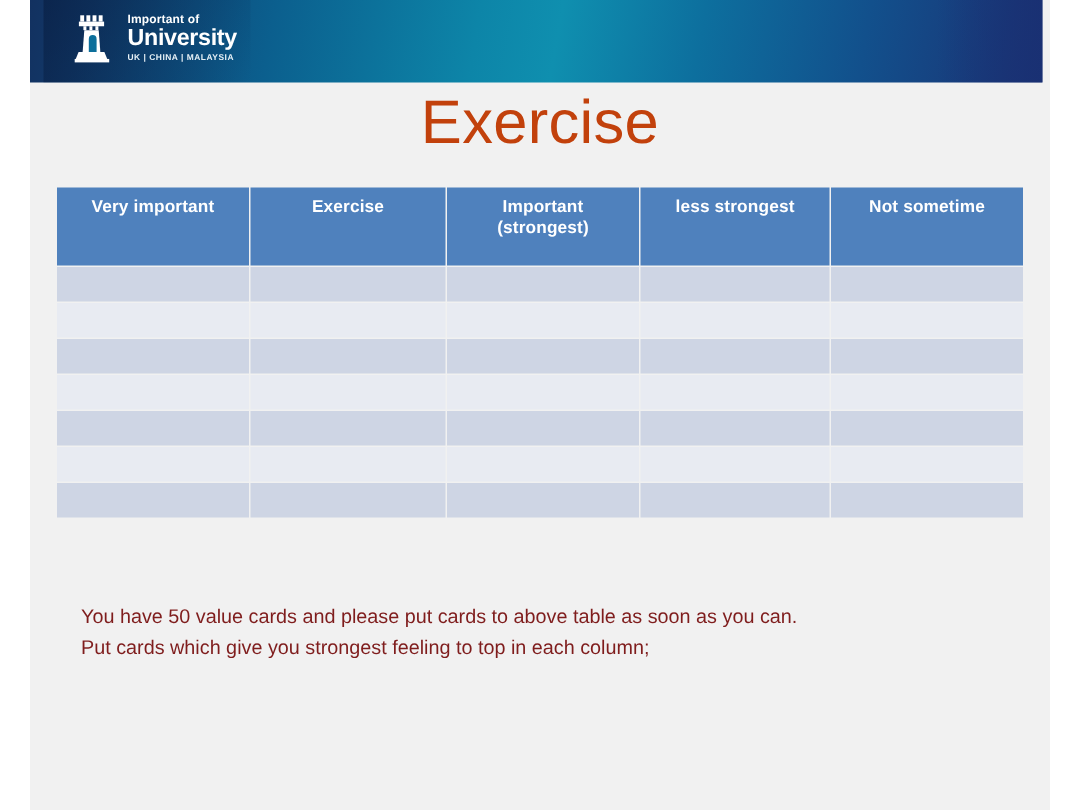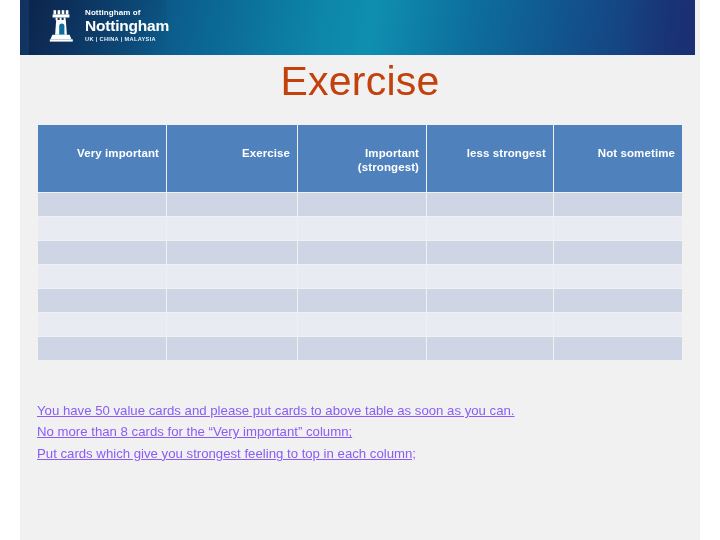--- a/index.html
+++ b/index.html
@@ -117,23 +117,23 @@
     width: 646px;
     border-collapse: separate;
     border-spacing: 1.5px;
     table-layout: fixed;
   }
   .value-table th {
     background: #4f81bd;
     color: #ffffff;
     font-size: 11.5px;
     font-weight: bold;
-    text-align: right;
+    text-align: center;
     vertical-align: top;
-    padding: 21px 7px 6px 7px;
+    padding: 6px 7px 6px 7px;
     height: 40px;
     line-height: 1.25;
     letter-spacing: 0.1px;
   }
   .value-table td {
     height: 23px;
     padding: 0;
     border: none;
   }
   .value-table tbody tr.band-dark td { background: #ced5e4; }
@@ -141,27 +141,26 @@
 
   .col-1 { width: 128px; }
   .col-2 { width: 130px; }
   .col-3 { width: 128px; }
   .col-4 { width: 126px; }
   .col-5 { width: 128px; }
 
   
   .instructions {
     position: absolute;
-    left: 17px;
+    left: 34px;
     top: 400px;
     width: 630px;
     font-size: 13.2px;
-    color: #8b5cf6;
+    color: #7f1d1d;
     line-height: 1.62;
-    text-decoration: underline;
   }
   .instructions .line { display: block; white-space: nowrap; }
 </style>
 </head>
 <body>
 
 <div class="slide">
 
   <div class="banner">
     <div class="logo-block">
@@ -177,22 +176,22 @@
           <rect x="11.6" y="11.5" width="2.0" height="2.6"></rect>
           <rect x="15.6" y="11.5" width="2.0" height="2.6"></rect>
           <path d="M8.2 14.1 h9.6 l1.1 14.6 h-11.8 z"></path>
           <path d="M11.2 20.0 a2.6 2.6 0 0 1 5.2 0 v8.7 h-5.2 z" fill="#0c6f9b"></path>
           <path d="M4.4 28.7 h17.2 l1.9 4.6 h-21.0 z"></path>
           <rect x="1.8" y="33.3" width="23.0" height="2.3"></rect>
         </g>
       </svg>
 
       <div class="wordmark">
-        <span class="w-univ">Nottingham of</span>
-        <span class="w-nott">Nottingham</span>
+        <span class="w-univ">Important of</span>
+        <span class="w-nott">University</span>
         <span class="w-campus">UK | CHINA | MALAYSIA</span>
       </div>
     </div>
     <div class="banner-fade"></div>
   </div>
 
   <div class="slide-title">Exercise</div>
 
   <table class="value-table">
     <colgroup>
@@ -259,17 +258,16 @@
         <td></td>
         <td></td>
         <td></td>
         <td></td>
       </tr>
     </tbody>
   </table>
 
   <div class="instructions">
     <span class="line">You have 50 value cards and please put cards to above table as soon as you can.</span>
-    <span class="line">No more than 8 cards for the “Very important” column;</span>
     <span class="line">Put cards which give you strongest feeling to top in each column;</span>
   </div>
 
 </div>
 
 </body></html>

